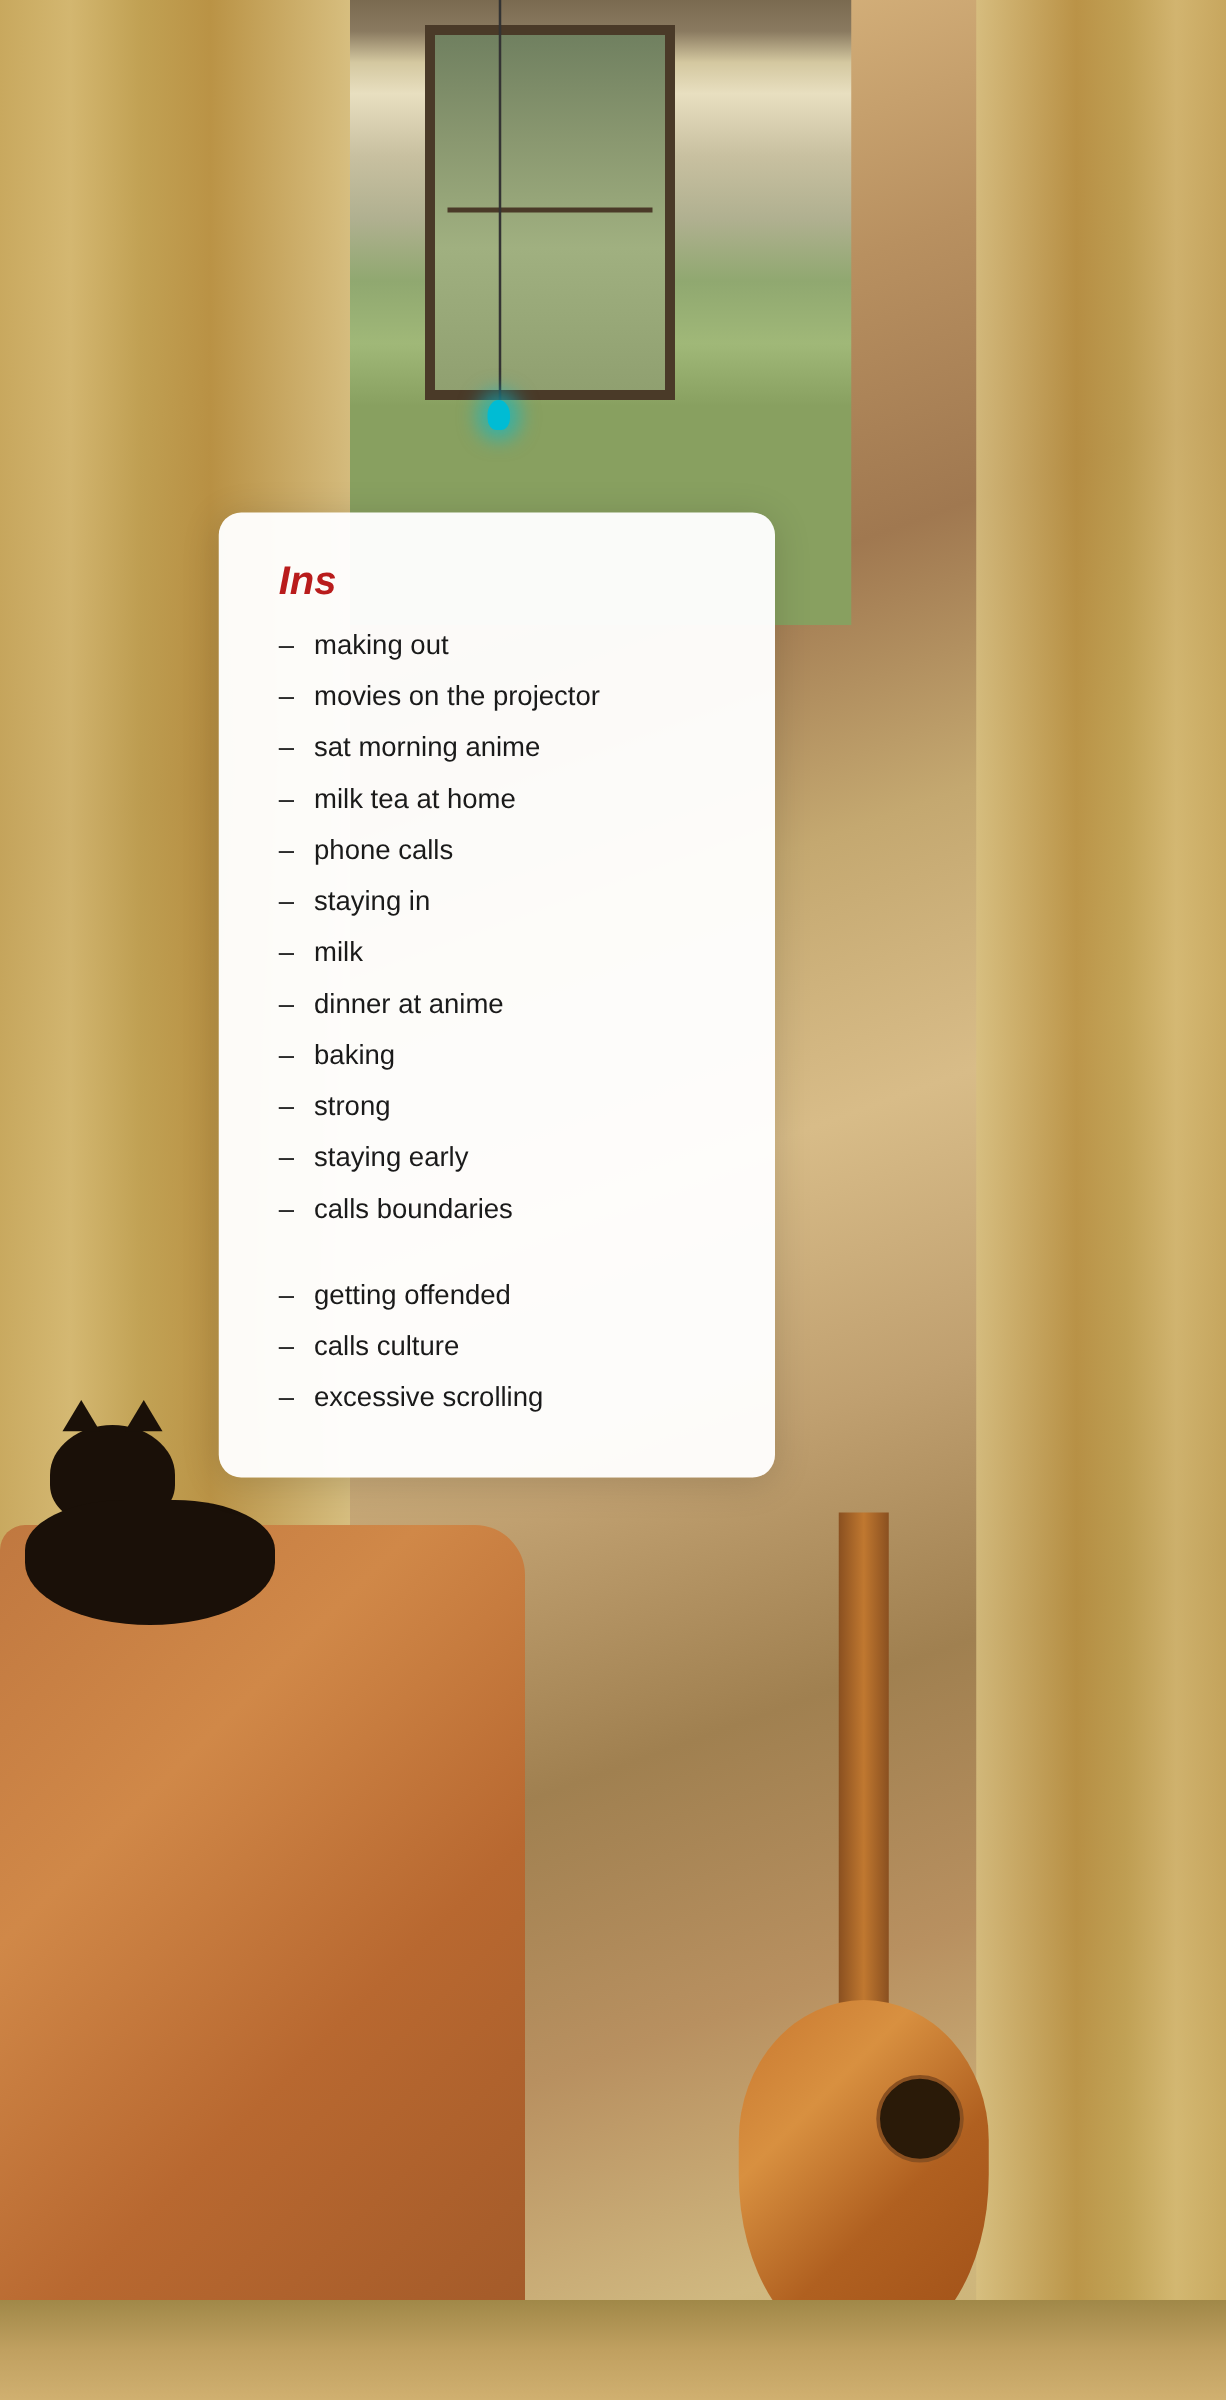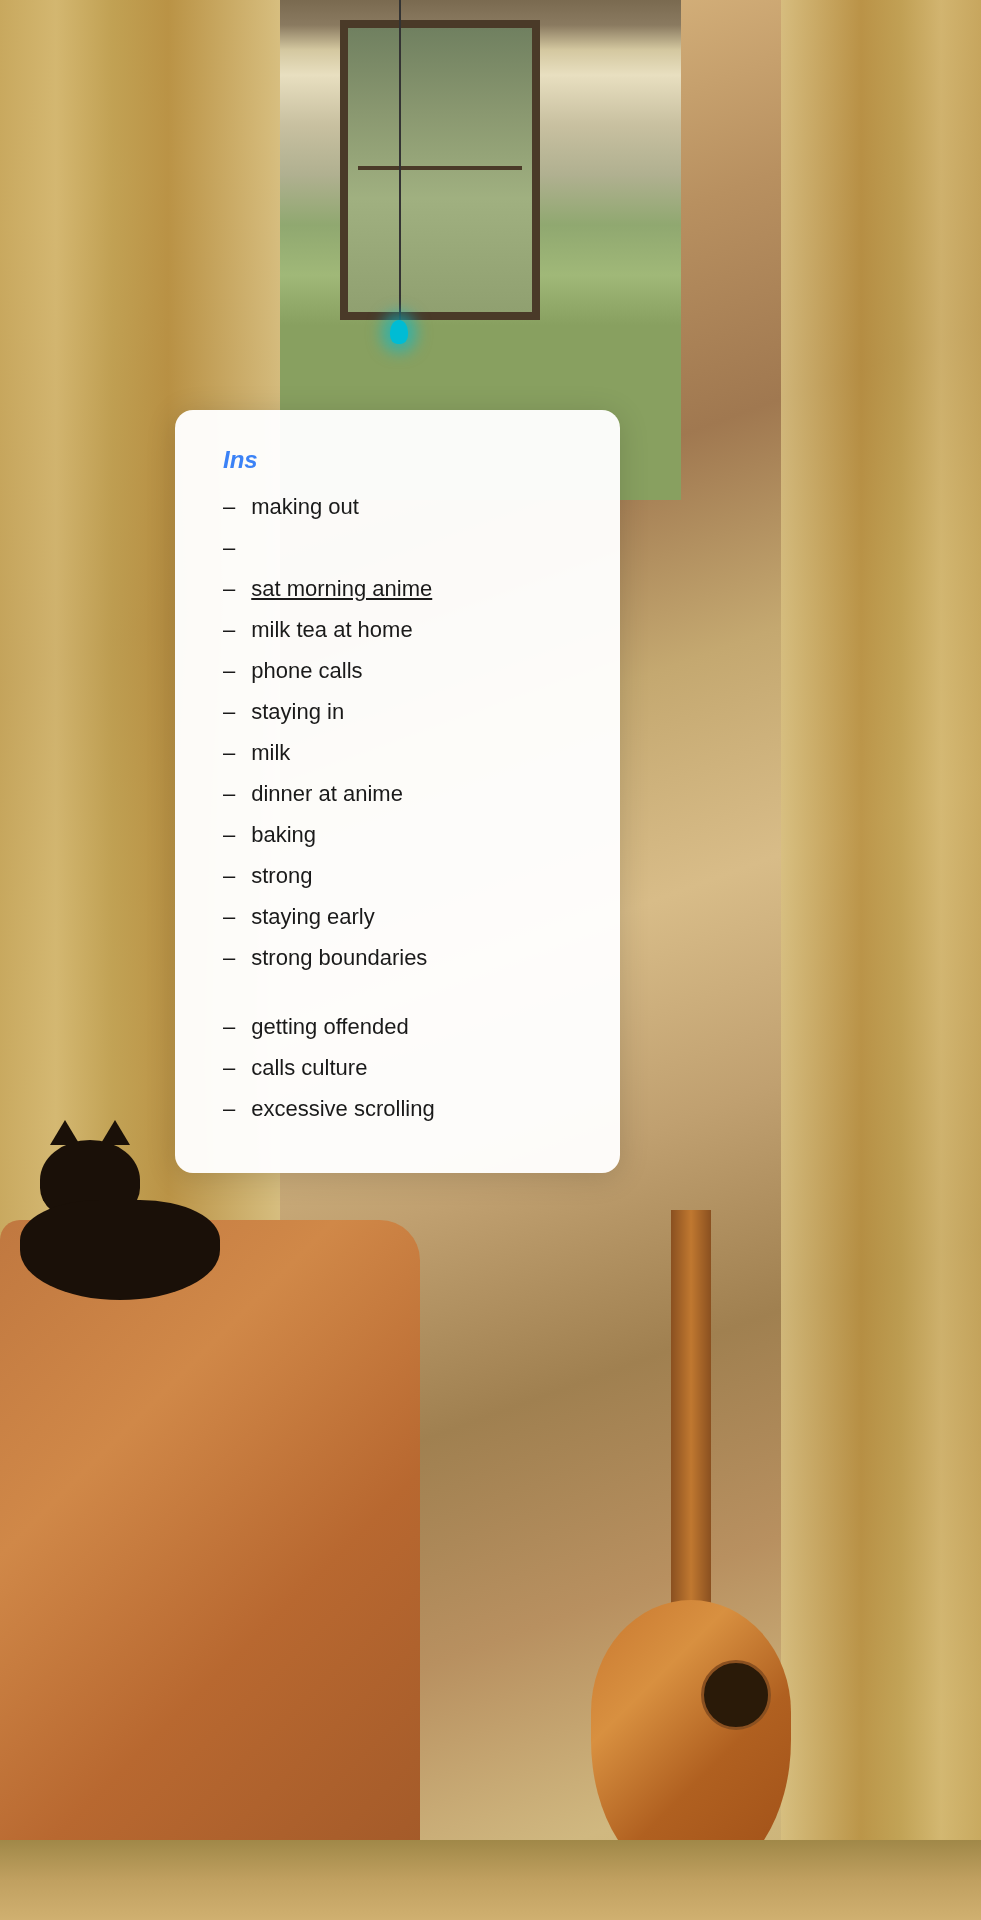--- a/index.html
+++ b/index.html
@@ -291,24 +291,24 @@
       top: 410px;
       left: 175px;
       width: 445px;
       background: rgba(255, 255, 255, 0.96);
       border-radius: 18px;
       padding: 36px 48px 40px 48px;
       box-shadow: 0 4px 30px rgba(0,0,0,0.15);
     }
 
     .section-title {
-      font-size: 24px;
+      font-size: 32px;
       font-weight: 800;
       font-style: italic;
-      color: #3b82f6;
+      color: #b91c1c;
       margin-bottom: 16px;
     }
 
     .list-item {
       display: flex;
       align-items: baseline;
       margin-bottom: 8px;
       font-size: 22px;
       color: #1a1a1a;
       line-height: 1.5;
@@ -319,21 +319,20 @@
       font-weight: 400;
       flex-shrink: 0;
       color: #1a1a1a;
     }
 
     .item-text {
       font-weight: 400;
     }
 
     .item-text.underline {
-      text-decoration: underline;
     }
 
     .section-gap {
       height: 28px;
     }
   </style>
 </head>
 <body>
 
 <div class="background"></div>
@@ -367,20 +366,21 @@
 <div class="content-card">
 
   <div class="section-title">Ins</div>
 
   <div class="list-item">
     <span class="dash">–</span>
     <span class="item-text">making out</span>
   </div>
   <div class="list-item">
     <span class="dash">–</span>
+    <span class="item-text">movies on the projector</span>
   </div>
   <div class="list-item">
     <span class="dash">–</span>
     <span class="item-text underline">sat morning anime</span>
   </div>
   <div class="list-item">
     <span class="dash">–</span>
     <span class="item-text">milk tea at home</span>
   </div>
   <div class="list-item">
@@ -406,21 +406,21 @@
   <div class="list-item">
     <span class="dash">–</span>
     <span class="item-text">strong</span>
   </div>
   <div class="list-item">
     <span class="dash">–</span>
     <span class="item-text">staying early</span>
   </div>
   <div class="list-item">
     <span class="dash">–</span>
-    <span class="item-text">strong boundaries</span>
+    <span class="item-text">calls boundaries</span>
   </div>
 
   <div class="section-gap"></div>
 
 
   <div class="list-item">
     <span class="dash">–</span>
     <span class="item-text">getting offended</span>
   </div>
   <div class="list-item">

